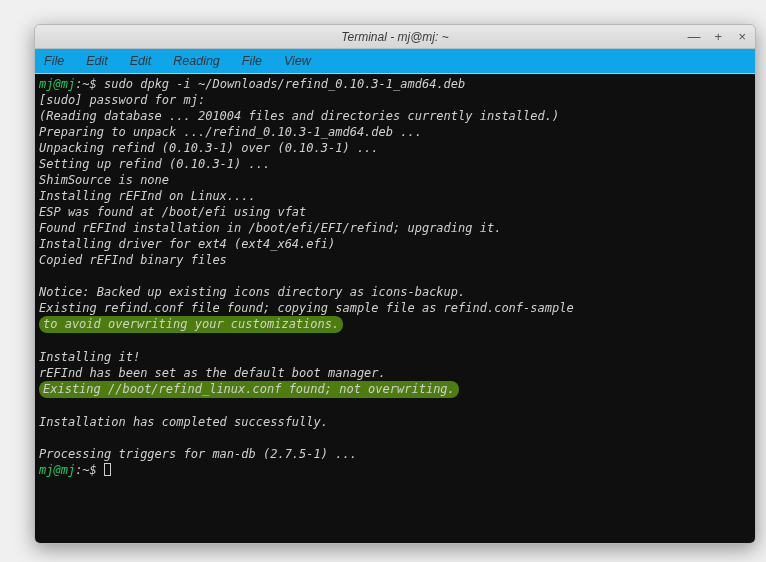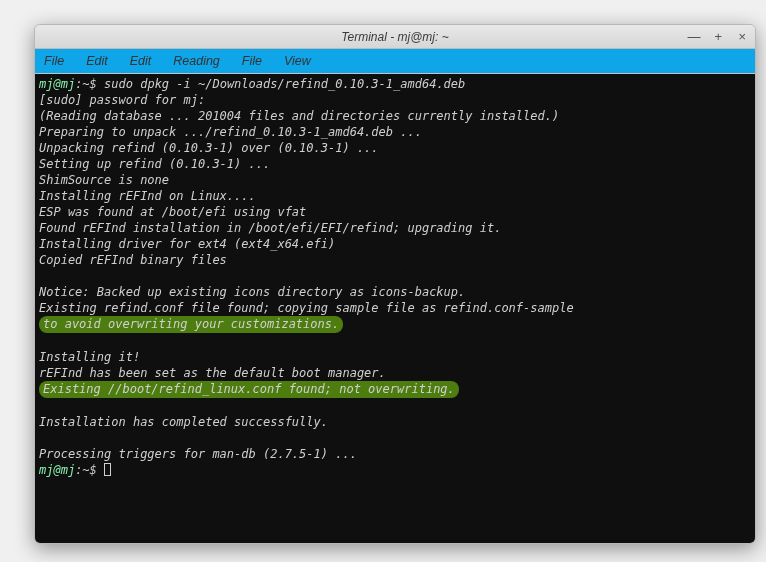--- a/index.html
+++ b/index.html
@@ -64,21 +64,21 @@
     flex: 1;
     background: #0f0f0f;
     color: #d0d0d0;
     font-family: "DejaVu Sans Mono","Liberation Mono",monospace;
     font-size: 12px;
     line-height: 16px;
     padding: 2px 4px;
     overflow: hidden;
     white-space: pre;
   }
-  .prompt-user { color: #86efac; }
+  .prompt-user { color: #22c55e; }
   .prompt-sep { color: #d0d0d0; }
   .prompt-path { color: #d0d0d0; }
   .prompt-dollar { color: #d0d0d0; }
   .highlight {
     background: #4d7c0f;
     border-radius: 8px;
     padding: 0 4px 1px 4px;
     display: inline-block;
   }
   .cursor {

